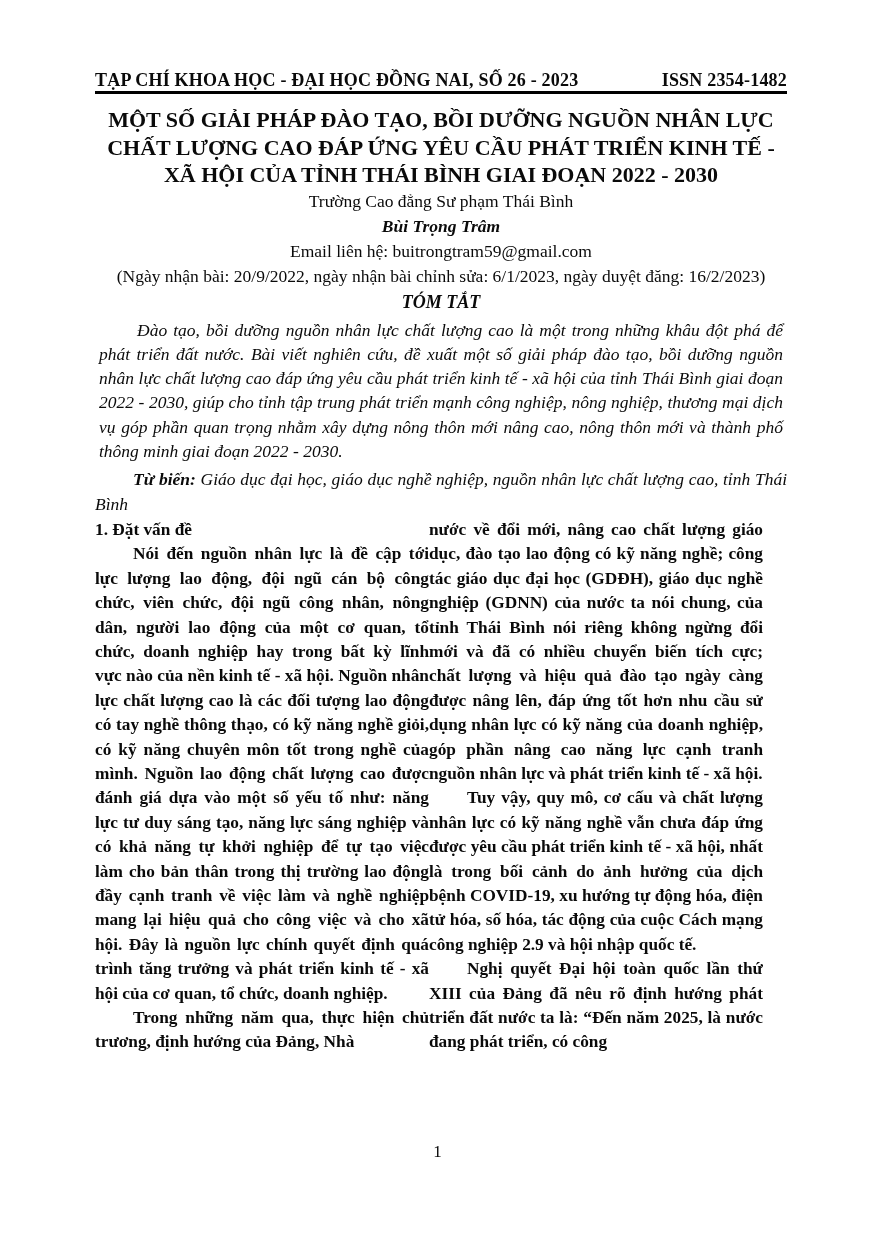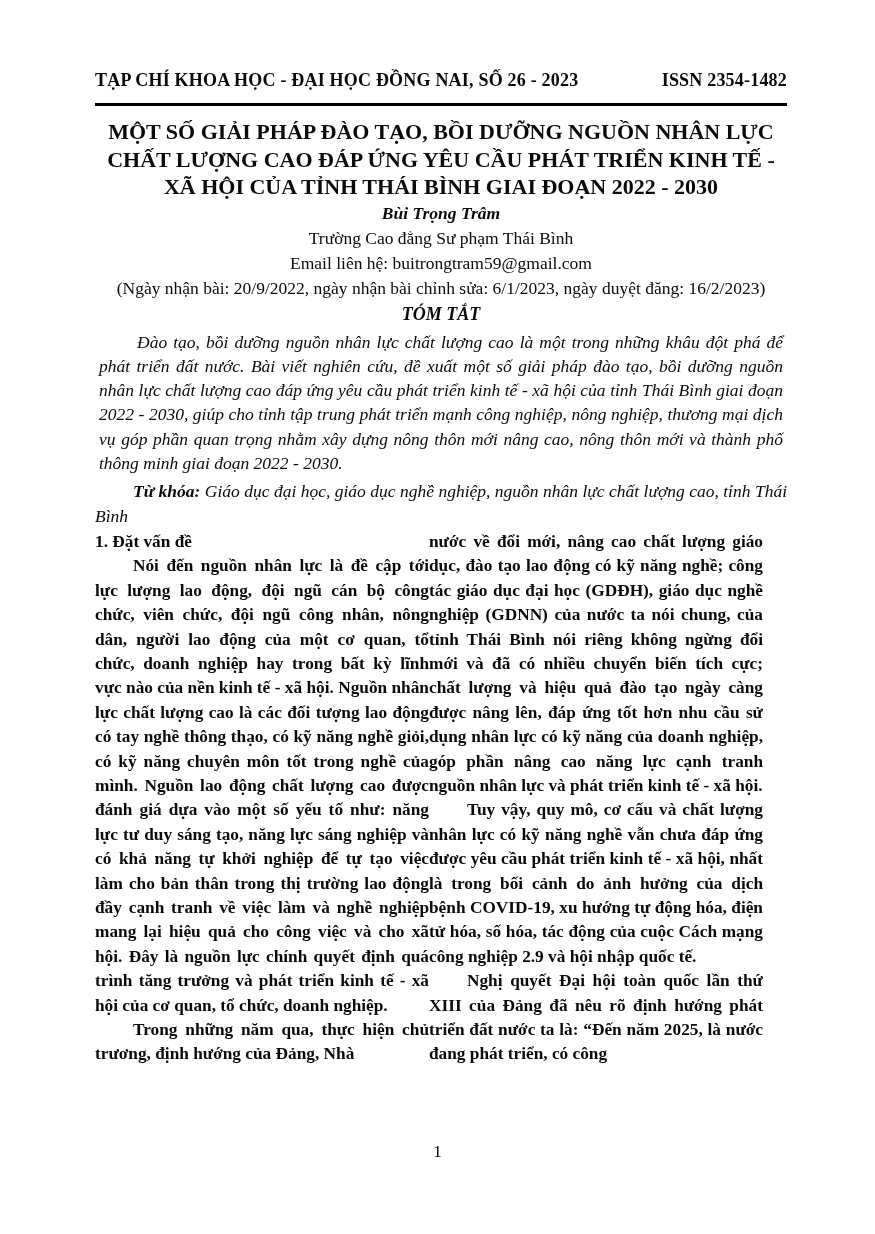--- a/index.html
+++ b/index.html
@@ -22,21 +22,21 @@
     width: 692px;
   }
   
   .running-head {
     display: flex;
     justify-content: space-between;
     align-items: flex-start;
     font-weight: bold;
     font-size: 18px;
     letter-spacing: 0.2px;
-    padding-bottom: 12px;
+    padding-bottom: 0;
     border-bottom: 3px solid #000;
   }
   
   .article-title {
     margin-top: 12px;
     text-align: center;
     font-weight: bold;
     font-size: 22px;
     line-height: 27.5px;
   }
@@ -118,29 +118,29 @@
     <span>TẠP CHÍ KHOA HỌC - ĐẠI HỌC ĐỒNG NAI, SỐ 26 - 2023</span>
     <span>ISSN 2354-1482</span>
   </div>
 
   <div class="article-title">
     <div>MỘT SỐ GIẢI PHÁP ĐÀO TẠO, BỒI DƯỠNG NGUỒN NHÂN LỰC</div>
     <div>CHẤT LƯỢNG CAO ĐÁP ỨNG YÊU CẦU PHÁT TRIỂN KINH TẾ -</div>
     <div>XÃ HỘI CỦA TỈNH THÁI BÌNH GIAI ĐOẠN 2022 - 2030</div>
   </div>
 
+  <div class="meta-line">Trường Cao đẳng Sư phạm Thái Bình</div>
   <div class="meta-line author-line">Bùi Trọng Trâm</div>
-  <div class="meta-line">Trường Cao đẳng Sư phạm Thái Bình</div>
   <div class="meta-line">Email liên hệ: buitrongtram59@gmail.com</div>
   <div class="meta-line">(Ngày nhận bài: 20/9/2022, ngày nhận bài chỉnh sửa: 6/1/2023, ngày duyệt đăng: 16/2/2023)</div>
 
   <div class="abstract-heading">TÓM TẮT</div>
   <p class="abstract-text">Đào tạo, bồi dưỡng nguồn nhân lực chất lượng cao là một trong những khâu đột phá để phát triển đất nước. Bài viết nghiên cứu, đề xuất một số giải pháp đào tạo, bồi dưỡng nguồn nhân lực chất lượng cao đáp ứng yêu cầu phát triển kinh tế - xã hội của tỉnh Thái Bình giai đoạn 2022 - 2030, giúp cho tỉnh tập trung phát triển mạnh công nghiệp, nông nghiệp, thương mại dịch vụ góp phần quan trọng nhằm xây dựng nông thôn mới nâng cao, nông thôn mới và thành phố thông minh giai đoạn 2022 - 2030.</p>
 
-  <p class="keywords-line"><span class="kw-label">Từ khóa:</span><span> Giáo dục đại học, giáo dục nghề nghiệp, nguồn nhân lực chất lượng cao, tỉnh Thái Bình</span></p>
+  <p class="keywords-line"><span class="kw-label">Từ biến:</span><span> Giáo dục đại học, giáo dục nghề nghiệp, nguồn nhân lực chất lượng cao, tỉnh Thái Bình</span></p>
 
   <div class="columns">
     <div class="column" id="left-col">
         <h3>1. Đặt vấn đề</h3>
         <p class="indent">Nói đến nguồn nhân lực là đề cập tới lực lượng lao động, đội ngũ cán bộ công chức, viên chức, đội ngũ công nhân, nông dân, người lao động của một cơ quan, tổ chức, doanh nghiệp hay trong bất kỳ lĩnh vực nào của nền kinh tế - xã hội. Nguồn nhân lực chất lượng cao là các đối tượng lao động có tay nghề thông thạo, có kỹ năng nghề giỏi, có kỹ năng chuyên môn tốt trong nghề của mình. Nguồn lao động chất lượng cao được đánh giá dựa vào một số yếu tố như: năng lực tư duy sáng tạo, năng lực sáng nghiệp và có khả năng tự khởi nghiệp để tự tạo việc làm cho bản thân trong thị trường lao động đầy cạnh tranh về việc làm và nghề nghiệp mang lại hiệu quả cho công việc và cho xã hội. Đây là nguồn lực chính quyết định quá trình tăng trưởng và phát triển kinh tế - xã hội của cơ quan, tổ chức, doanh nghiệp.</p>
         <p class="indent">Trong những năm qua, thực hiện chủ trương, định hướng của Đảng, Nhà</p>
       </div>
     <div class="column" id="right-col">
         <p class="noindent">nước về đổi mới, nâng cao chất lượng giáo dục, đào tạo lao động có kỹ năng nghề; công tác giáo dục đại học (GDĐH), giáo dục nghề nghiệp (GDNN) của nước ta nói chung, của tỉnh Thái Bình nói riêng không ngừng đổi mới và đã có nhiều chuyển biến tích cực; chất lượng và hiệu quả đào tạo ngày càng được nâng lên, đáp ứng tốt hơn nhu cầu sử dụng nhân lực có kỹ năng của doanh nghiệp, góp phần nâng cao năng lực cạnh tranh nguồn nhân lực và phát triển kinh tế - xã hội.</p>
         <p class="indent">Tuy vậy, quy mô, cơ cấu và chất lượng nhân lực có kỹ năng nghề vẫn chưa đáp ứng được yêu cầu phát triển kinh tế - xã hội, nhất là trong bối cảnh do ảnh hưởng của dịch bệnh COVID-19, xu hướng tự động hóa, điện tử hóa, số hóa, tác động của cuộc Cách mạng công nghiệp 2.9 và hội nhập quốc tế.</p>

